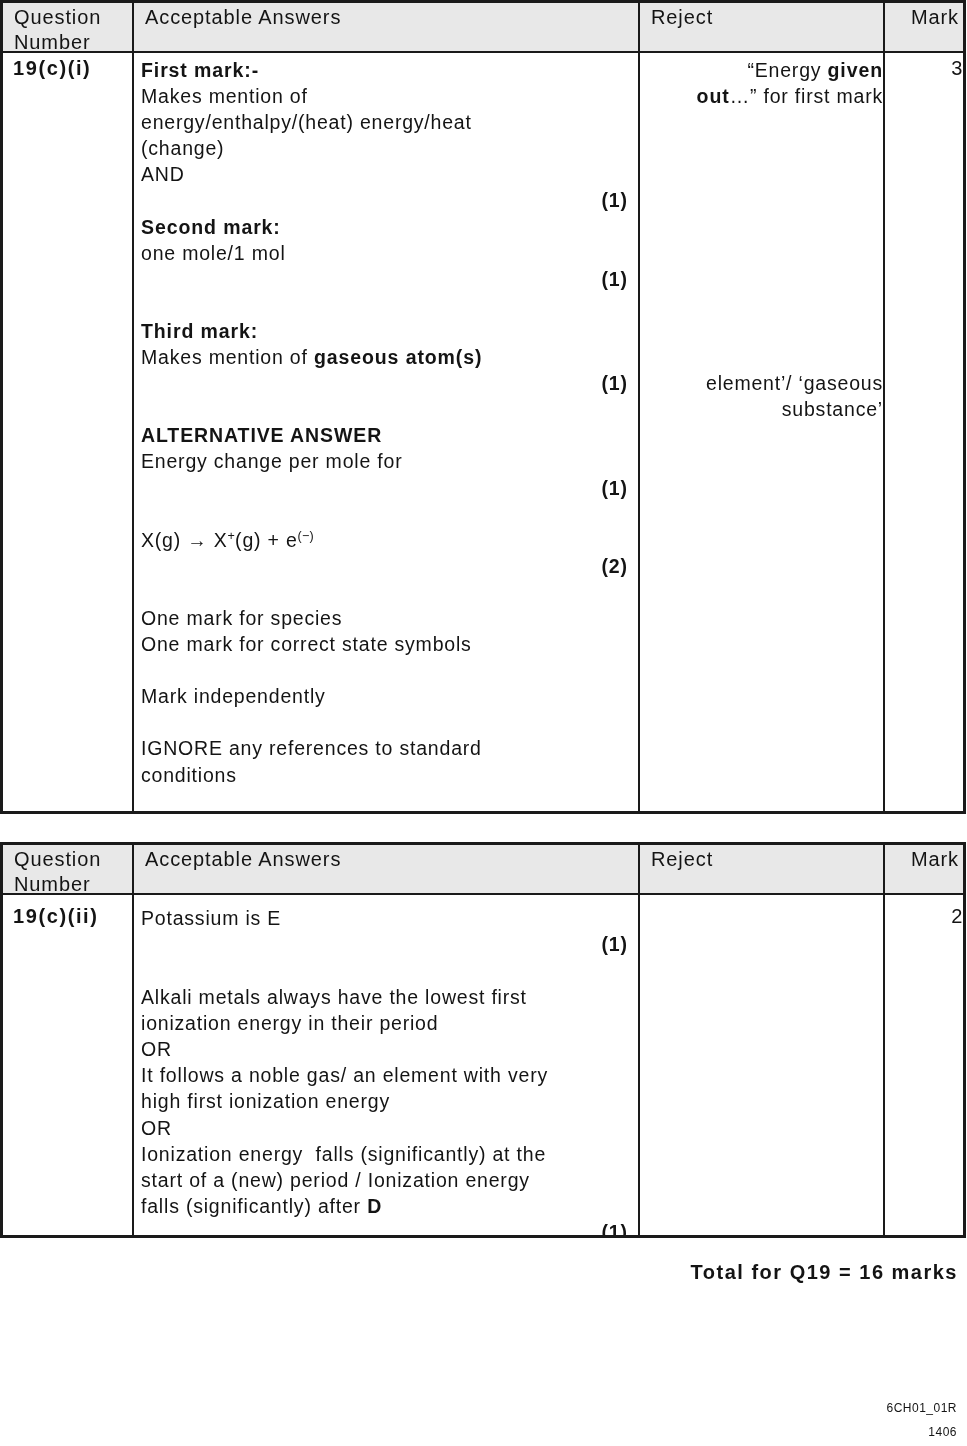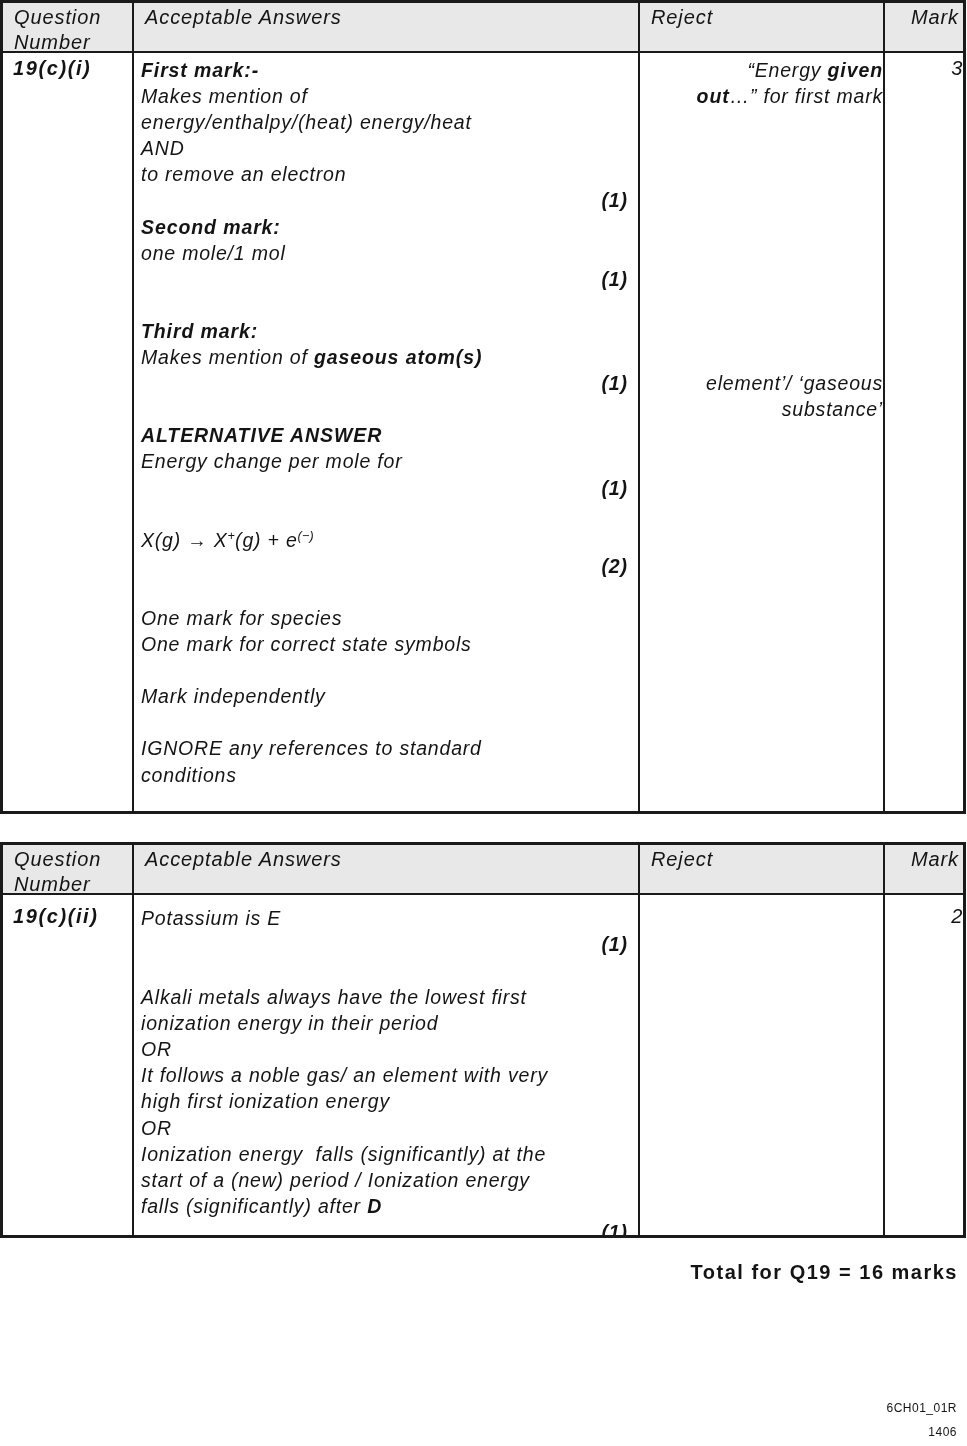--- a/index.html
+++ b/index.html
@@ -16,21 +16,21 @@
   #t1{top:0;height:814px;}
   #t2{top:842px;height:396px;}
   .hrow,.brow{
     display:grid;grid-template-columns:131px 506px 245px 1fr;
   }
   .hrow{
     background:#e8e8e8;border-bottom:2.5px solid #1a1a1a;
     height:50px;box-sizing:border-box;flex:0 0 auto;
   }
   .brow{flex:1 1 auto;min-height:0;}
-  .cell{border-right:2px solid #1a1a1a;box-sizing:border-box;overflow:hidden;font-style:italic;}
+  .cell{border-right:2px solid #1a1a1a;box-sizing:border-box;overflow:hidden;}
   .cell.last{border-right:none;text-align:right;}
   .hcell{
     font-size:20px;line-height:24.5px;letter-spacing:0.9px;
     padding:2px 4px 0 11px;
   }
   .bcell{font-size:19.5px;padding:4px 0 0 7px;}
   #t2 .bcell{padding-top:10px;}
   .qnum{
     font-weight:bold;font-size:20px;letter-spacing:1.6px;
     padding-left:10px;
@@ -66,22 +66,22 @@
       <div class="cell hcell">Acceptable Answers</div>
       <div class="cell hcell">Reject</div>
       <div class="cell hcell last">Mark</div>
     </div>
     <div class="brow">
       <div class="cell bcell qnum">19(c)(i)</div>
       <div class="cell bcell">
           <div class="line"><b>First mark:-</b></div>
           <div class="line"><span>Makes mention of</span></div>
           <div class="line"><span>energy/enthalpy/(heat) energy/heat</span></div>
+          <div class="line"><span>(change)</span></div>
           <div class="line"><span>AND</span></div>
-          <div class="line"><span>to remove an electron</span></div>
           <div class="line r"><b>(1)</b></div>
           <div class="line"><b>Second mark:</b></div>
           <div class="line"><span>one mole/1 mol</span></div>
           <div class="line r"><b>(1)</b></div>
           <div class="line"></div>
           <div class="line"><b>Third mark:</b></div>
           <div class="line"><span>Makes mention of </span><b>gaseous atom(s)</b></div>
           <div class="line r"><b>(1)</b></div>
           <div class="line"></div>
           <div class="line"><b>ALTERNATIVE ANSWER</b></div>

